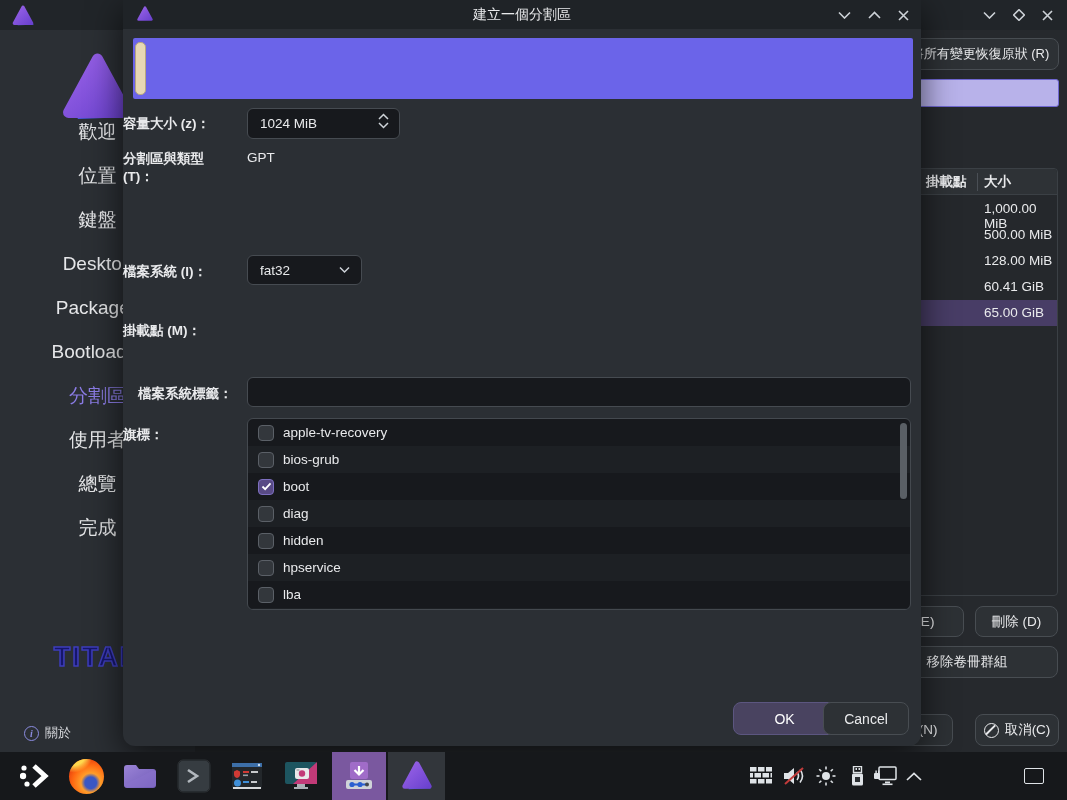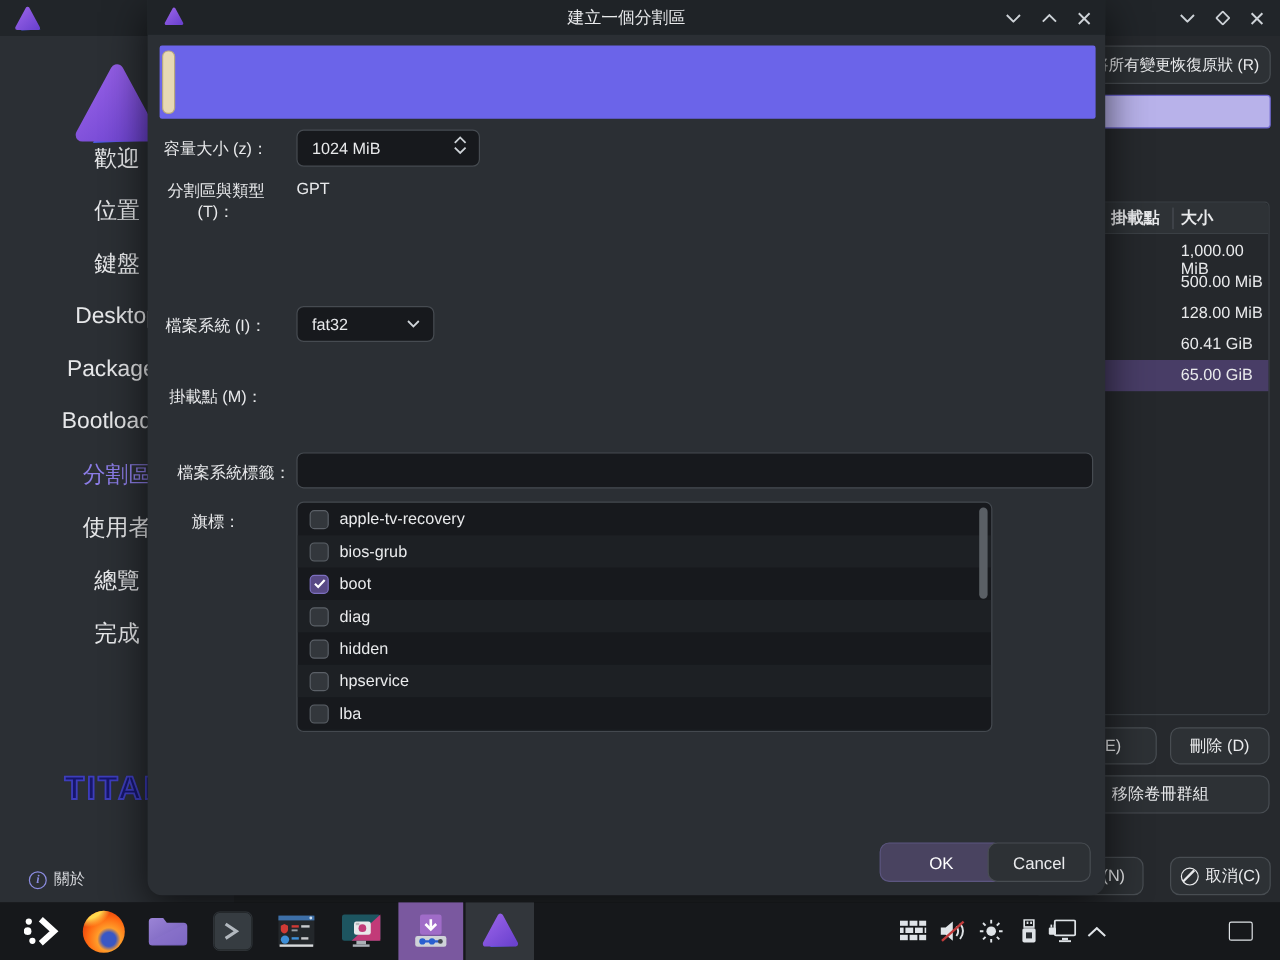--- a/index.html
+++ b/index.html
@@ -61,33 +61,33 @@
     display:flex; align-items:center; }
   #dlg-title { position:absolute; left:0; width:100%; text-align:center; font-size:14px; font-weight:400; }
   #dlg-logo { position:absolute; left:13px; top:5px; }
   #dlg-winbtns { right:12px; }
 
   #dlg-partition-bar { position:absolute; left:10px; top:38px; width:780px; height:61px;
     background:#6b64e9; border-radius:2px; }
   #dlg-bar-handle { position:absolute; left:2px; top:4px; width:11px; height:53px;
     background:#e7d8b4; border:1px solid #b8a87e; border-radius:5px; }
 
-  .f-label { position:absolute; width:114px; text-align:center; font-size:13.5px; font-weight:400; color:#e9eaec; }
+  .f-label { position:absolute; width:114px; text-align:left; font-size:13.5px; font-weight:700; color:#e9eaec; }
   .f-value { position:absolute; font-size:13.5px; }
   .inputbox { position:absolute; background:#17191d; border:1px solid #464b51; border-radius:6px;
     color:#e9eaec; font-size:13.5px; display:flex; align-items:center; padding:0 12px; }
   .chev-right { position:absolute; right:11px; top:50%; transform:translateY(-50%); }
 
   #size-spin { left:124px; top:108px; width:153px; height:31px; }
   #spin-arrows { position:absolute; right:10px; top:4px; display:flex; flex-direction:column; gap:2px; }
   #fs-select { left:124px; top:255px; width:115px; height:30px; }
   #mount-combo { left:124px; top:314px; width:664px; height:30px; }
   #fslabel-input { left:124px; top:377px; width:664px; height:30px; }
 
-  #flags-list { position:absolute; left:124px; top:418px; width:580px; height:192px;
+  #flags-list { position:absolute; left:124px; top:418px; width:664px; height:192px;
     background:#17191d; border:1px solid #44494f; border-radius:6px; overflow:hidden; }
   .flag-row { position:relative; height:27px; display:flex; align-items:center; padding-left:10px; gap:9px;
     font-size:13.5px; }
   .flag-row:nth-child(even) { background:#1d2024; }
   .checkbox { width:16px; height:16px; border:1.5px solid #5b6067; border-radius:4px; background:#33373c;
     flex:none; display:flex; align-items:center; justify-content:center; }
   .flag-row.checked .checkbox { background:#584a85; border-color:#7d6fc0; }
   .checkbox svg { display:none; }
   .flag-row.checked .checkbox svg { display:block; }
   #flags-scrollbar { position:absolute; right:3px; top:4px; width:7px; height:76px; background:#5a5f65; border-radius:4px; }

